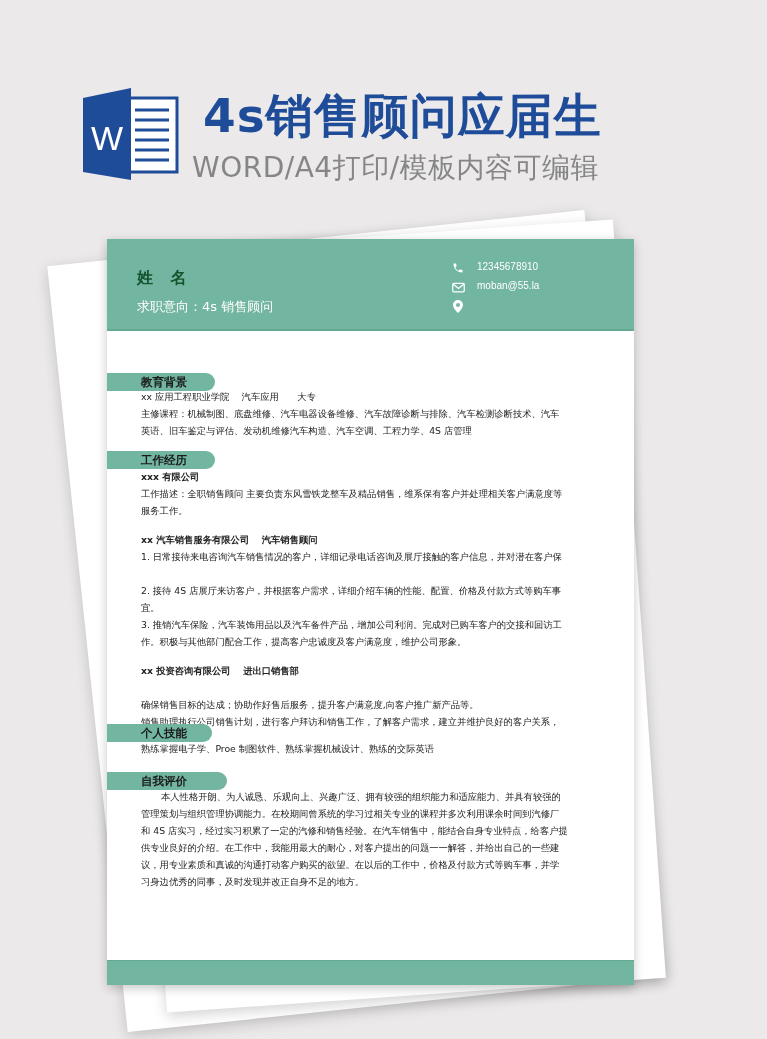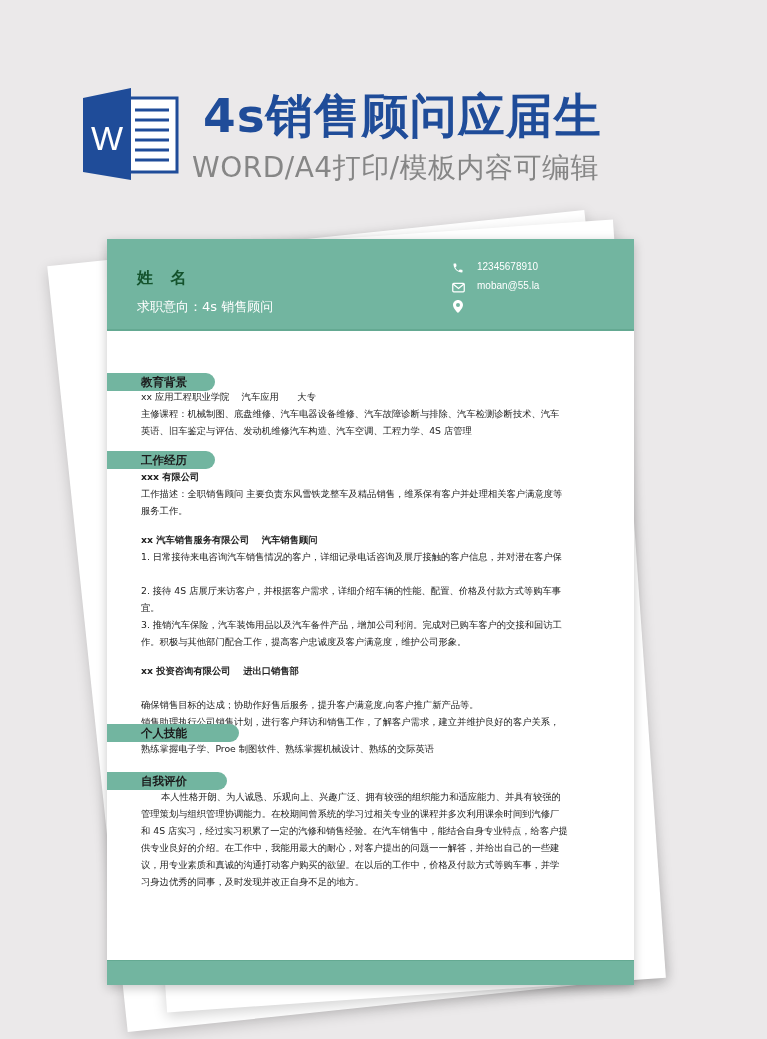--- a/index.html
+++ b/index.html
@@ -147,21 +147,21 @@
   <div class="line" style="top:309px;">1. 日常接待来电咨询汽车销售情况的客户，详细记录电话咨询及展厅接触的客户信息，并对潜在客户保</div>
   <div class="line" style="top:343px;">2. 接待 4S 店展厅来访客户，并根据客户需求，详细介绍车辆的性能、配置、价格及付款方式等购车事</div>
   <div class="line" style="top:360px;">宜。</div>
   <div class="line" style="top:377px;">3. 推销汽车保险，汽车装饰用品以及汽车备件产品，增加公司利润。完成对已购车客户的交接和回访工</div>
   <div class="line" style="top:394px;">作。积极与其他部门配合工作，提高客户忠诚度及客户满意度，维护公司形象。</div>
 
   <div class="line bold" style="top:423px;">xx 投资咨询有限公司　  进出口销售部</div>
   <div class="line" style="top:440px;margin-top:34px;">销售助理执行公司销售计划，进行客户拜访和销售工作，了解客户需求，建立并维护良好的客户关系，</div>
   <div class="line" style="top:457px;">确保销售目标的达成；协助作好售后服务，提升客户满意度,向客户推广新产品等。</div>
 
-  <div class="section-tab" style="top:485px;width:132px;">
+  <div class="section-tab" style="top:485px;width:105px;">
     <span>个人技能</span>
   </div>
   <div class="line" style="top:501px;">熟练掌握电子学、Proe 制图软件、熟练掌握机械设计、熟练的交际英语</div>
 
   <div class="section-tab" style="top:533px;width:120px;">
     <span>自我评价</span>
   </div>
   <div class="line indent" style="top:549px;">本人性格开朗、为人诚恳、乐观向上、兴趣广泛、拥有较强的组织能力和适应能力、并具有较强的</div>
   <div class="line" style="top:566px;">管理策划与组织管理协调能力。在校期间曾系统的学习过相关专业的课程并多次利用课余时间到汽修厂</div>
   <div class="line" style="top:583px;">和 4S 店实习，经过实习积累了一定的汽修和销售经验。在汽车销售中，能结合自身专业特点，给客户提</div>

